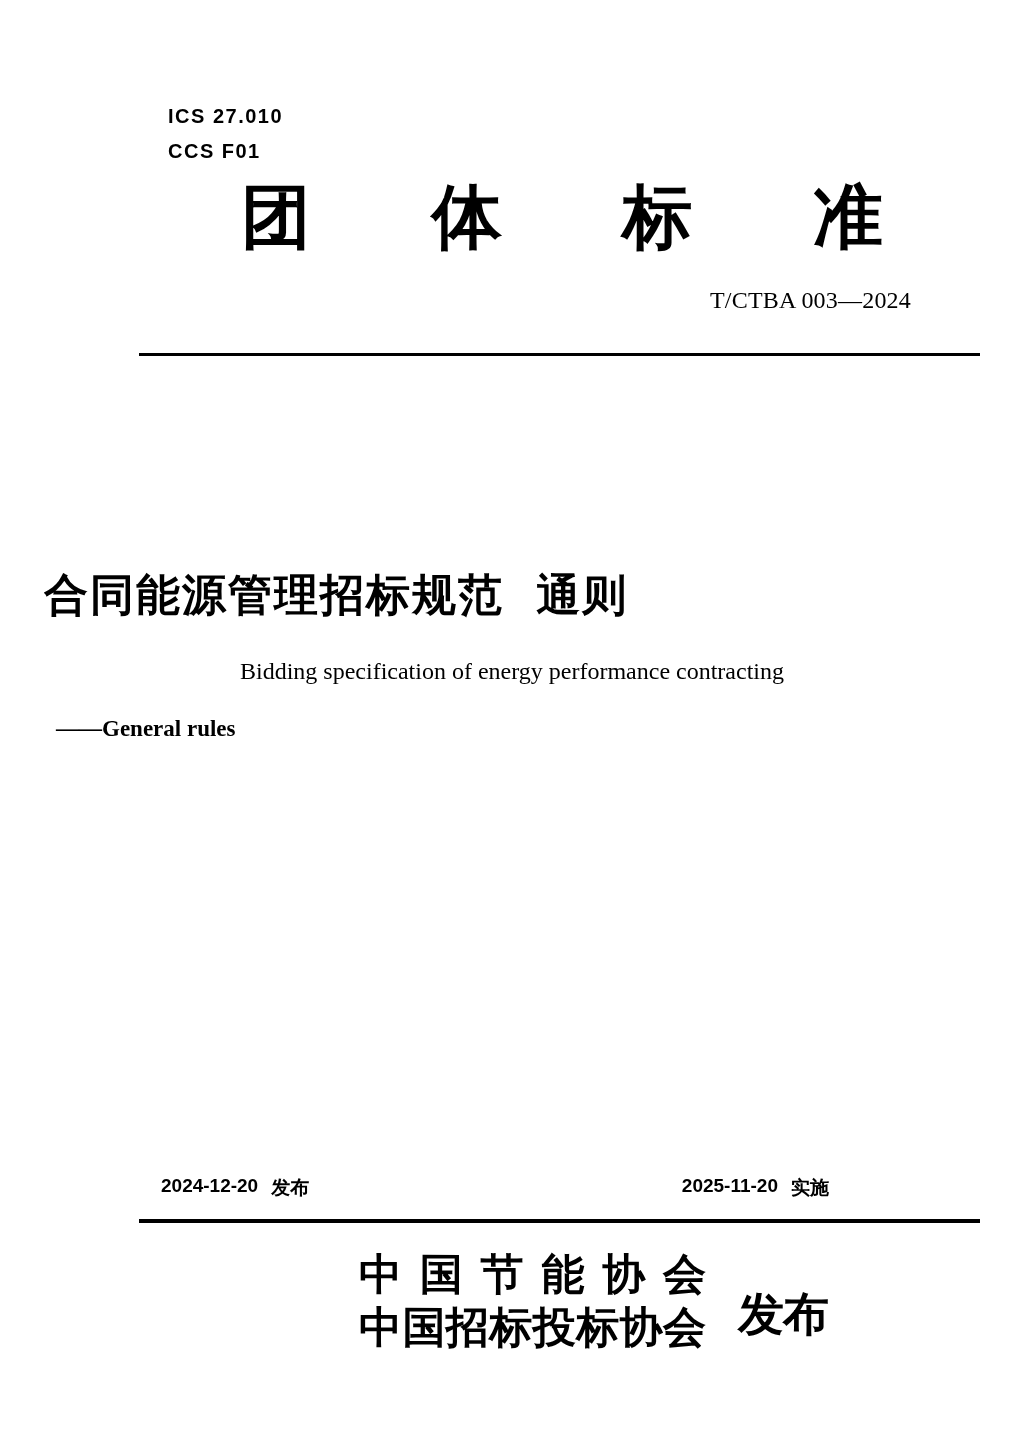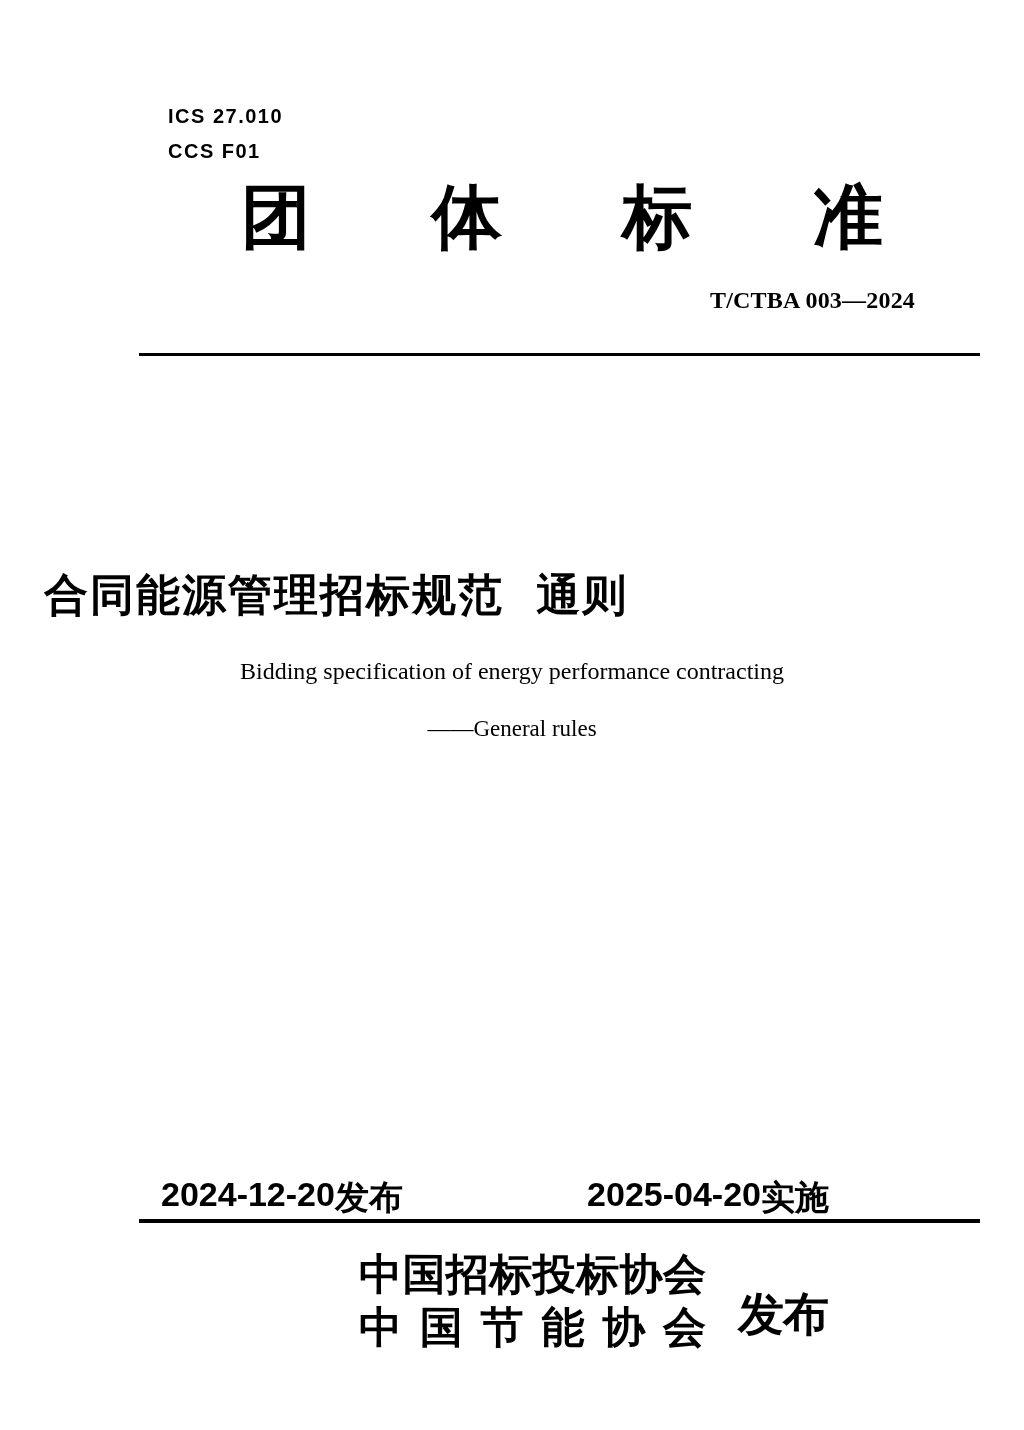--- a/index.html
+++ b/index.html
@@ -38,21 +38,21 @@
     text-align-last: justify;
     font-family: "Liberation Sans", sans-serif;
   }
   
   .std-numbers {
     position: absolute;
     left: 666px;
     top: 284px;
     font-family: "Liberation Serif", serif;
     font-size: 24px;
-    font-weight: 700;
+    font-weight: 400;
     line-height: 33px;
     letter-spacing: 0.2px;
   }
   .rule {
     position: absolute;
     left: 95px;
     width: 853px;
     background: #000000;
     border: none;
   }
@@ -77,35 +77,36 @@
     left: 0;
     top: 658px;
     width: 100%;
     text-align: center;
     font-family: "Liberation Serif", serif;
     font-size: 24px;
     font-weight: 400;
   }
   .subtitle-en {
     position: absolute;
-    left: 0;
+    left: 12px;
     top: 716px;
     width: 100%;
-    text-align: center;
+    text-align: left;
     font-family: "Liberation Serif", serif;
     font-size: 23px;
-    font-weight: 400;
+    font-weight: 700;
   }
   
   .date-left, .date-right {
     position: absolute;
     top: 1175px;
-    font-size: 34px;
+    font-size: 19px;
     font-weight: 700;
     display: flex;
+    gap: 13px;
     white-space: nowrap;
     font-family: "Liberation Sans", sans-serif;
   }
   .date-left { left: 117px; }
   .date-right { right: 151px; }
   
   .publishers {
     position: absolute;
     left: 315px;
     top: 1248px;
@@ -155,26 +156,26 @@
   <div class="title-en">Bidding specification of energy performance contracting</div>
 
   <div class="subtitle-en">——General rules</div>
 
   <div class="date-left">
     <span>2024-12-20</span>
     <span>发布</span>
   </div>
 
   <div class="date-right">
-    <span>2025-04-20</span>
+    <span>2025-11-20</span>
     <span>实施</span>
   </div>
 
   <div class="rule rule-bottom"></div>
 
   <div class="publishers">
+    <div class="pub-line">中国节能协会</div>
     <div class="pub-line">中国招标投标协会</div>
-    <div class="pub-line">中国节能协会</div>
   </div>
 
   <div class="publish-action">发布</div>
 
 </div>
 
 </body></html>

